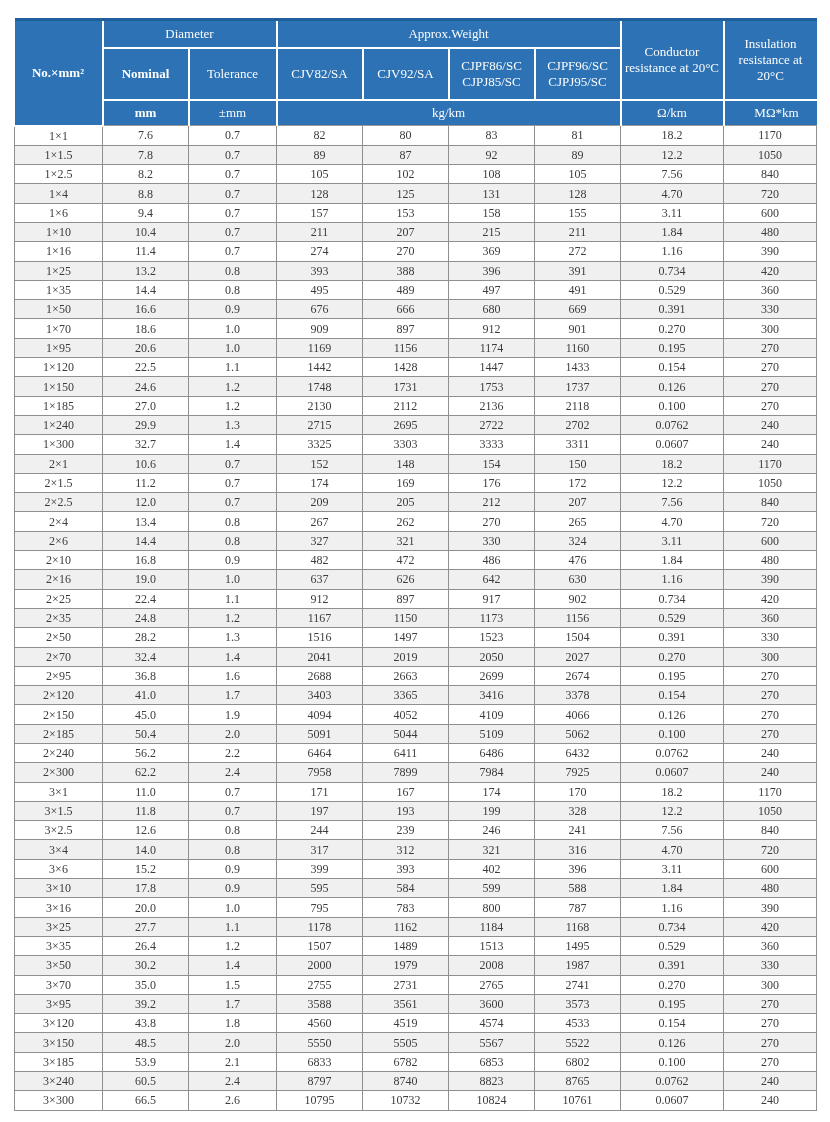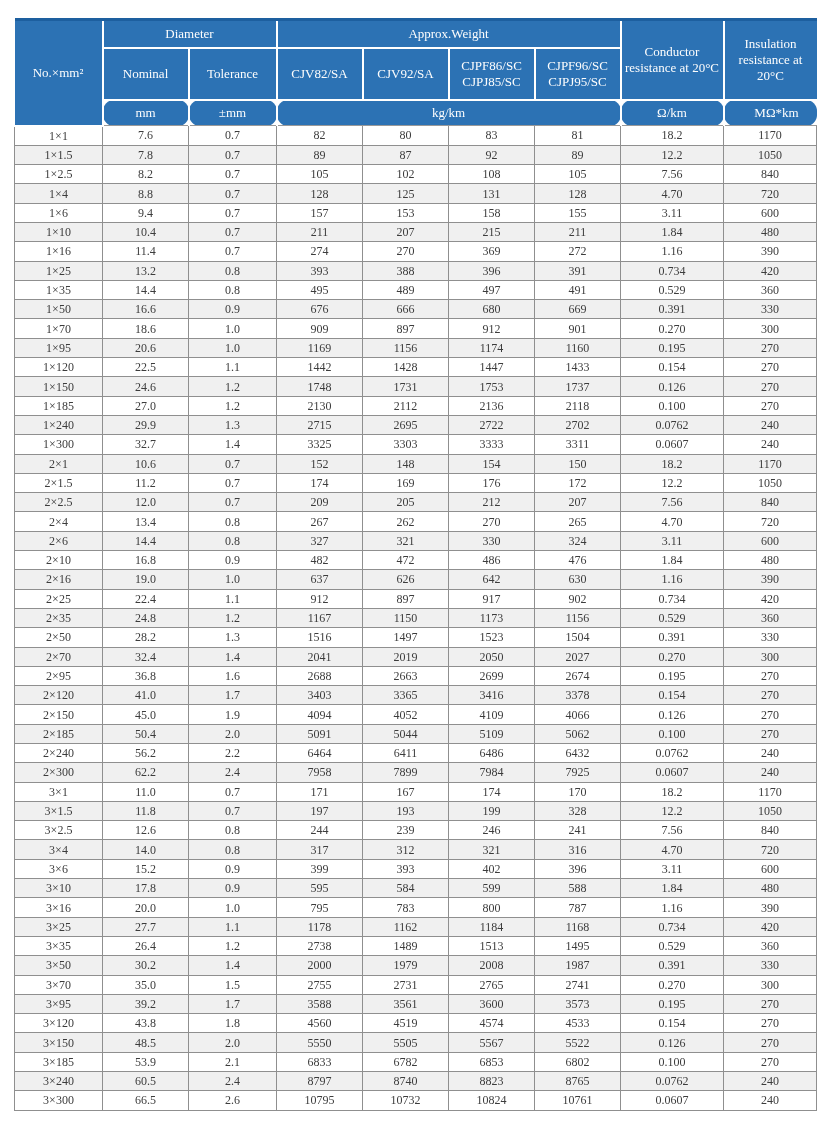--- a/index.html
+++ b/index.html
@@ -31,26 +31,26 @@
     color: #fdfdfd;
     font-weight: normal;
     font-size: 13px;
     border: 2px solid #ffffff;
     text-align: center;
     vertical-align: middle;
     padding: 1px 3px;
     line-height: 1.25;
   }
   thead tr:first-child th { border-top: 3px solid #1d5f9f; }
-  thead th:first-child { border-left: 0; }
+  thead th:first-child { border-left: 0; font-weight: bold; }
   thead tr:first-child th:last-child { border-right: 0; margin-left: 24px; }
   thead tr:nth-child(3) th:last-child { border-right: 0; padding-left: 15px; }
   thead tr:nth-child(1) th { height: 24px; }
   thead tr:nth-child(2) th { height: 48px; }
-  thead tr:nth-child(3) th { height: 22px; border-bottom: 1px solid #999999; border-radius: 11px; }
+  thead tr:nth-child(3) th { height: 22px; border-bottom: 1px solid #999999; }
   th.pre { white-space: pre-line; }
   
   tbody td {
     border: 1px solid #8f8f8f;
     font-size: 12px;
     color: #3c3c3c;
     text-align: center;
     vertical-align: middle;
     height: 18.3px;
     line-height: 1;
@@ -561,21 +561,21 @@
           <td>1162</td>
           <td>1184</td>
           <td>1168</td>
           <td>0.734</td>
           <td>420</td>
         </tr>
         <tr>
           <td>3×35</td>
           <td>26.4</td>
           <td>1.2</td>
-          <td>2738</td>
+          <td>1507</td>
           <td>1489</td>
           <td>1513</td>
           <td>1495</td>
           <td>0.529</td>
           <td>360</td>
         </tr>
         <tr>
           <td>3×50</td>
           <td>30.2</td>
           <td>1.4</td>

